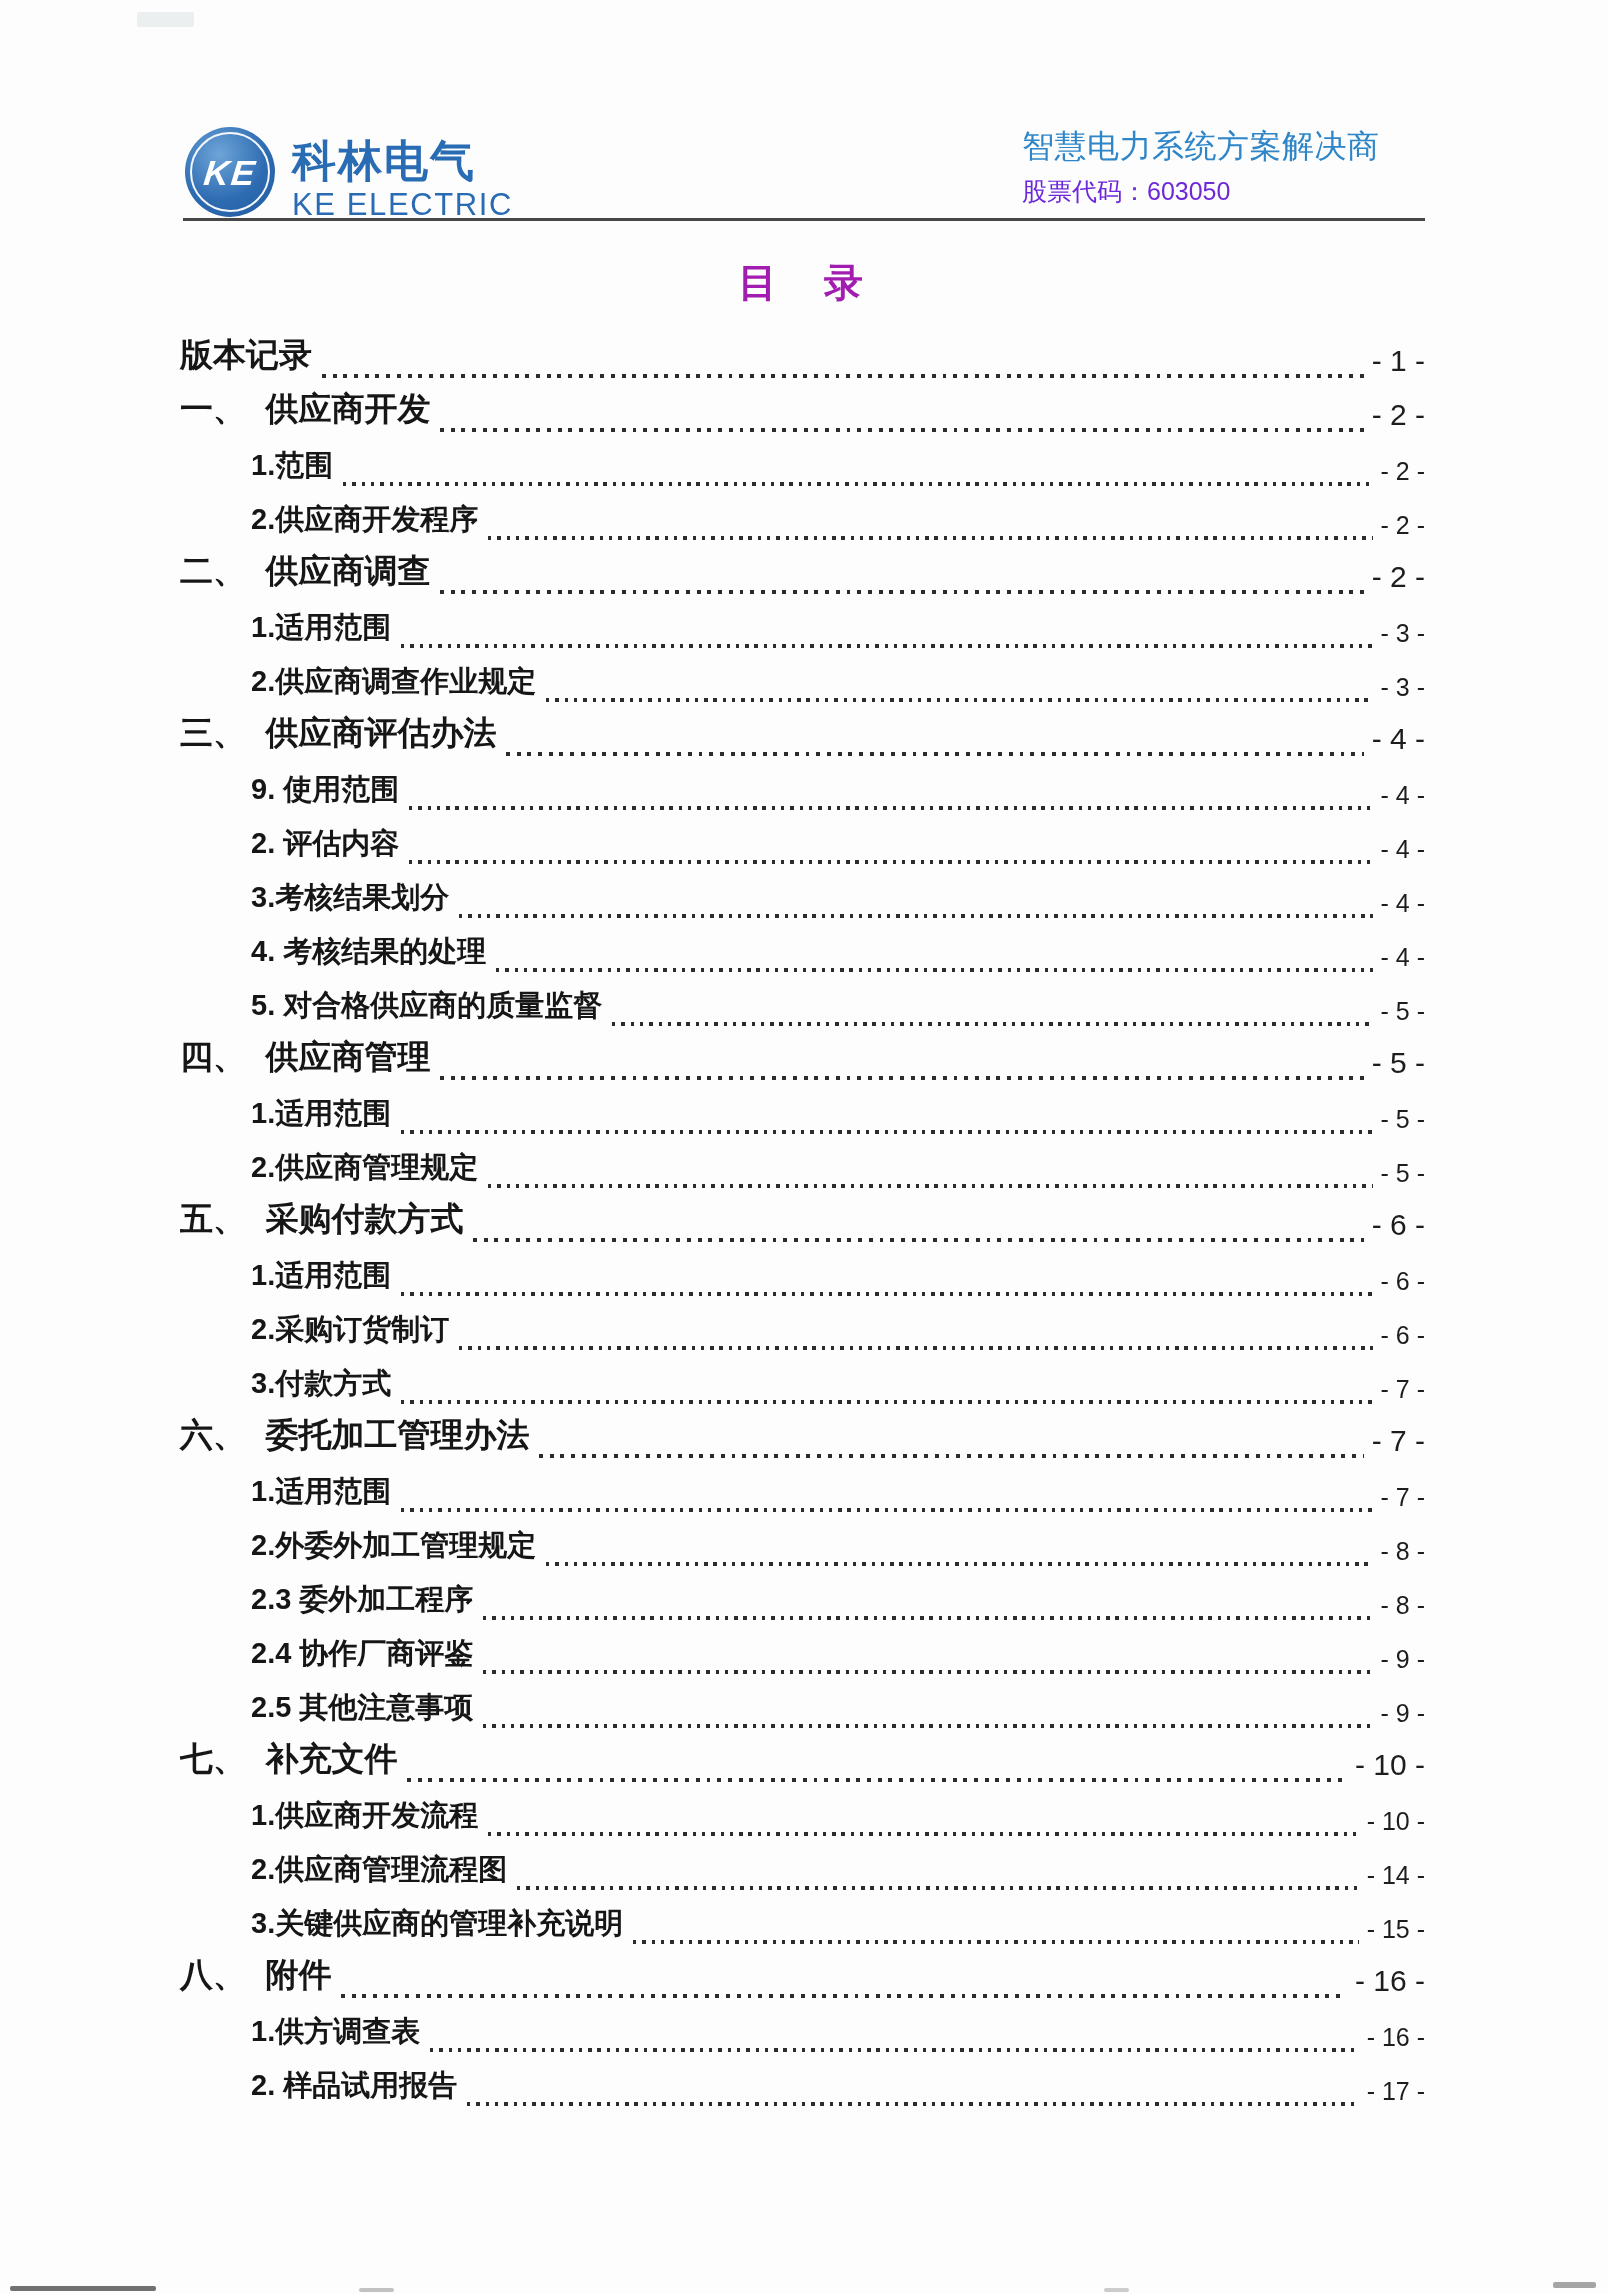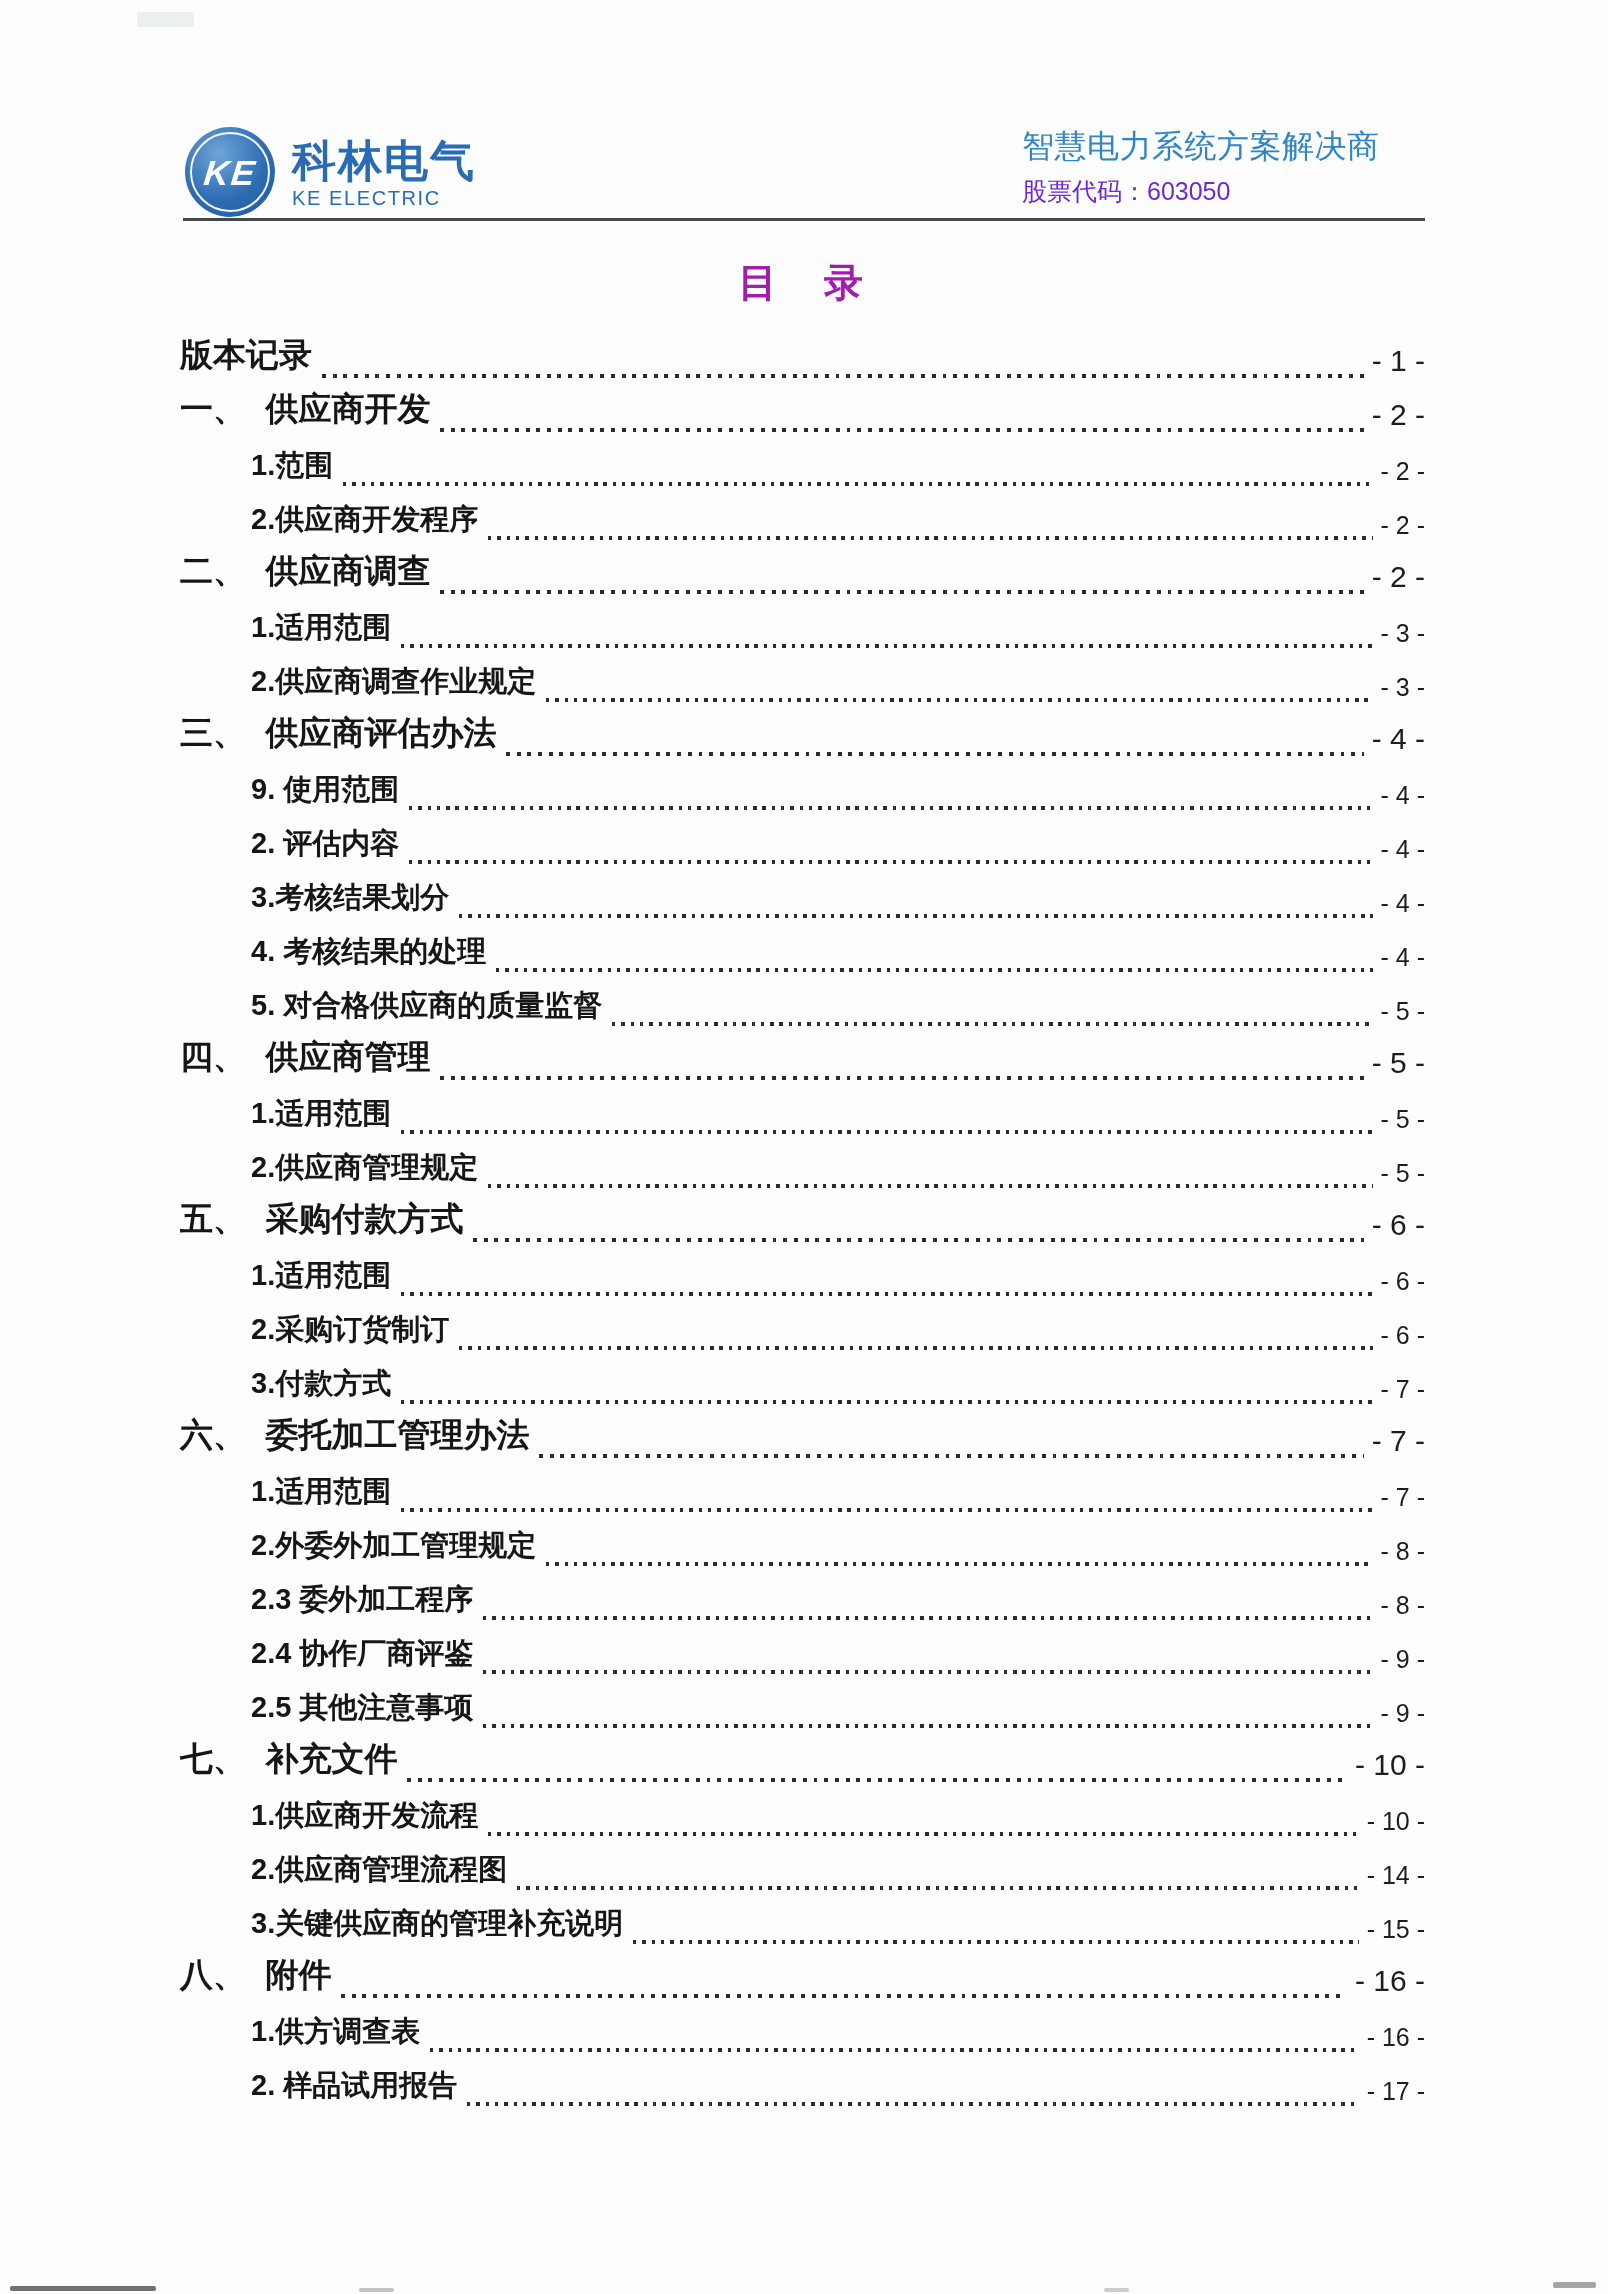--- a/index.html
+++ b/index.html
@@ -20,21 +20,21 @@
   .logo::before {
     content:""; position:absolute; inset:4.9px; border-radius:50%;
     border:2.9px solid #f3f7fb;
   }
   .logo-ke {
     color:#ffffff; font-weight:700; font-style:italic; font-size:35px;
     letter-spacing:2px; transform:skewX(-6deg); line-height:1;
   }
   .brand { position:absolute; left:292px; top:137px; }
   .brand-cn { font-size:44px; font-weight:700; letter-spacing:2px; line-height:1.1; }
-  .brand-en { font-size:20px; font-weight:500; letter-spacing:1.6px; margin-top:2px; }
+  .brand-en { font-size:31px; font-weight:500; letter-spacing:1.6px; margin-top:2px; }
   .header-right { position:absolute; left:1022px; top:118px;margin-top:8px; }
   .tagline { font-size:32px; letter-spacing:0.5px; line-height:1.25; }
   .stock { font-size:25px; margin-top:8.8px; }
   .divider { position:absolute; left:183px; top:218px; width:1242px; height:2.9px; background:#474747; }
 
   
   .toc { position:absolute; left:180px; top:256px; width:1245px; }
   .toc-title {
     margin:0 0 13.7px 0; text-align:center;
     font-size:39px; font-weight:700; letter-spacing:3.9px; color:#a21caf;

